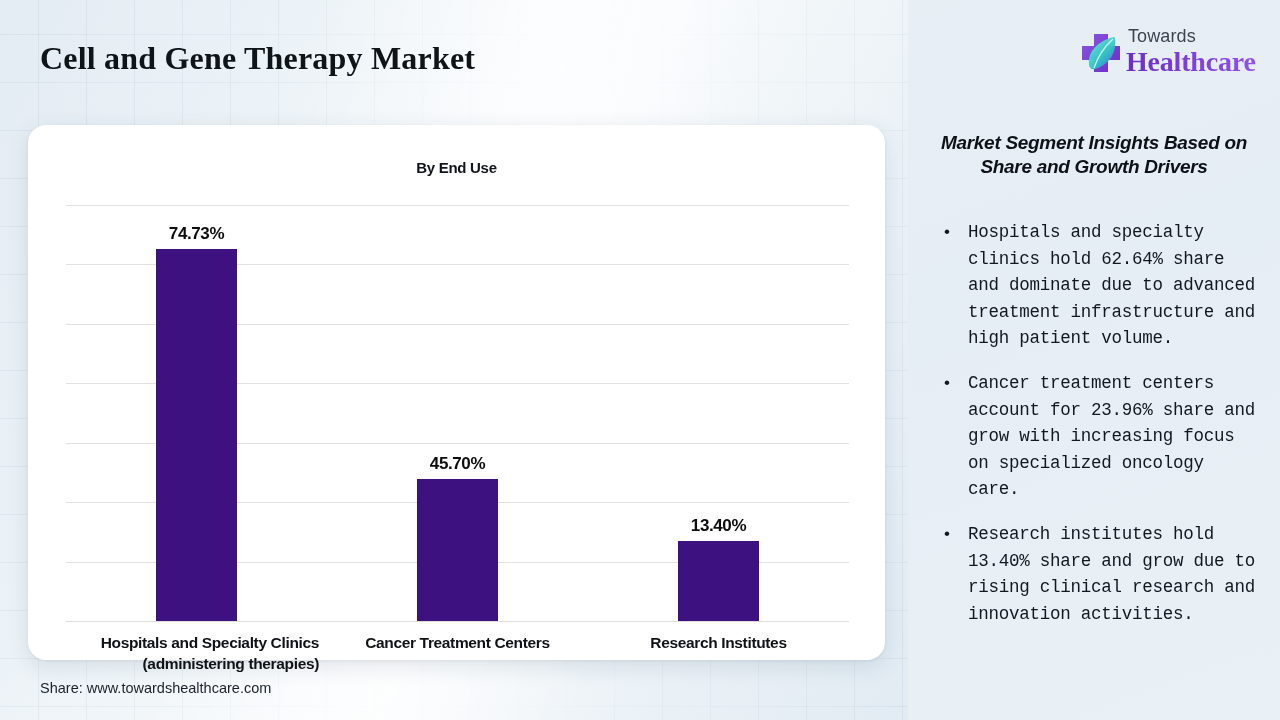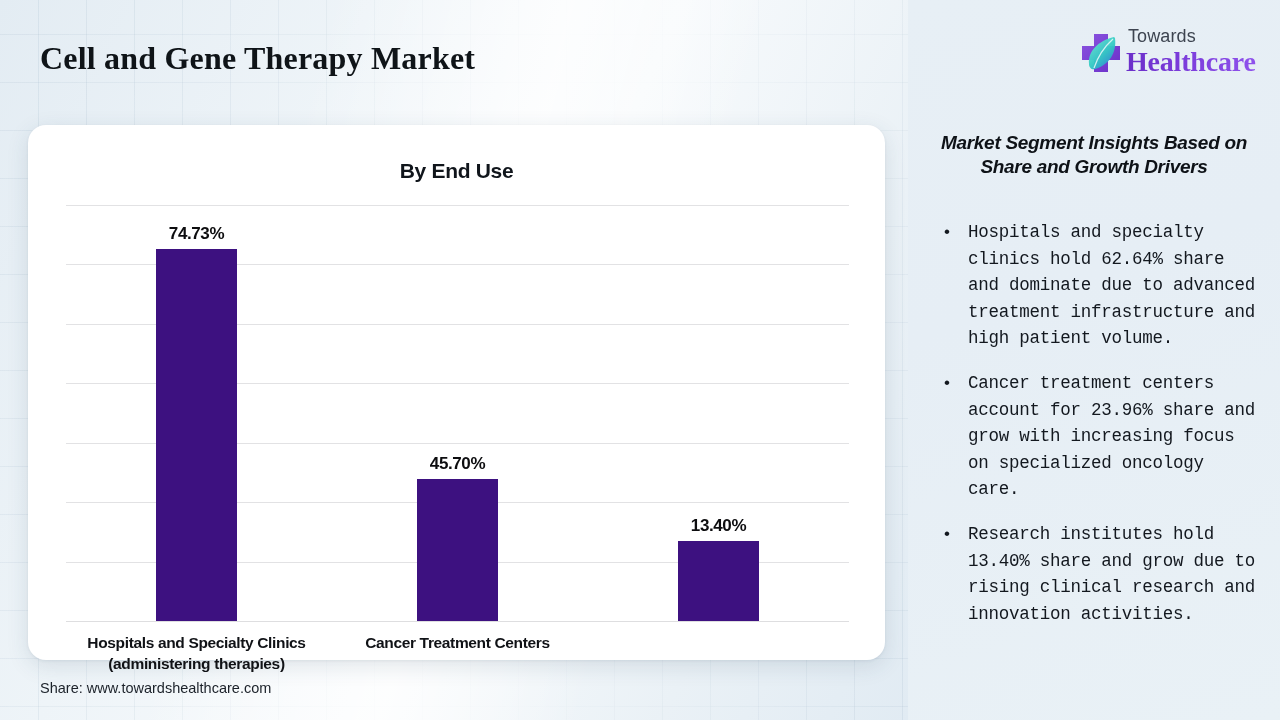--- a/index.html
+++ b/index.html
@@ -69,21 +69,21 @@
   }
 
   
   .card{
     position:absolute; left:28px; top:125px; width:857px; height:535px;
     background:#ffffff; border-radius:18px;
     box-shadow:0 6px 22px rgba(42,68,94,.13), 0 1px 3px rgba(42,68,94,.08);
   }
   .card-title{
     position:absolute; left:0; right:0; top:34px;
-    text-align:center; font-size:21px; font-weight:700; color:#10151b;
+    text-align:center; font-size:15px; font-weight:700; color:#10151b;
     font-family:"Liberation Sans", sans-serif; letter-spacing:-.3px;
   }
 
   .plot{
     position:absolute; left:38px; top:80px; width:783px; height:417px;
   }
   .gridlines{ position:absolute; inset:0; }
   .gridline{
     position:absolute; left:0; width:783px; height:1px; background:#e2e2e4;
   }
@@ -180,26 +180,27 @@
           <div class="gridline" style="top: 119px;"></div>
           <div class="gridline" style="top: 178px;"></div>
           <div class="gridline" style="top: 238px;"></div>
           <div class="gridline" style="top: 297px;"></div>
           <div class="gridline" style="top: 357px;"></div>
           <div class="baseline" style="top: 416px;"></div>
         </div>
       <div class="bars" id="bars">
           <div class="bar" style="left: 90px; width: 81px; height: 372px; background: rgb(61, 17, 128);"></div>
           <div class="bar-label" style="left: 30px; width: 201px; bottom: 378px;">74.73%</div>
-          <div class="cat-label" style="left: 8px; width: 245px; top: 427px;">Hospitals and Specialty Clinics (administering therapies)</div>
+          <div class="cat-label" style="left: 8px; width: 245px; top: 427px; text-align: right;">Hospitals and Specialty Clinics (administering therapies)</div>
           <div class="bar" style="left: 351px; width: 81px; height: 142px; background: rgb(61, 17, 128);"></div>
           <div class="bar-label" style="left: 291px; width: 201px; bottom: 148px;">45.70%</div>
           <div class="cat-label" style="left: 269px; width: 245px; top: 427px;">Cancer Treatment Centers</div>
           <div class="bar" style="left: 612px; width: 81px; height: 80px; background: rgb(61, 17, 128);"></div>
           <div class="bar-label" style="left: 552px; width: 201px; bottom: 86px;">13.40%</div>
+          <div class="cat-label" style="left: 530px; width: 245px; top: 427px;">Research Institutes</div>
         </div>
     </div>
   </div>
 
   <div class="source">Share: www.towardshealthcare.com</div>
 
   <div class="panel">
     <div class="panel-heading">Market Segment Insights Based on Share and Growth Drivers</div>
     <div class="bullets" id="bullets">
         <div class="bullet"><span class="dot">•</span><span class="txt">Hospitals and specialty clinics hold 62.64% share and dominate due to advanced treatment infrastructure and high patient volume.</span></div>

